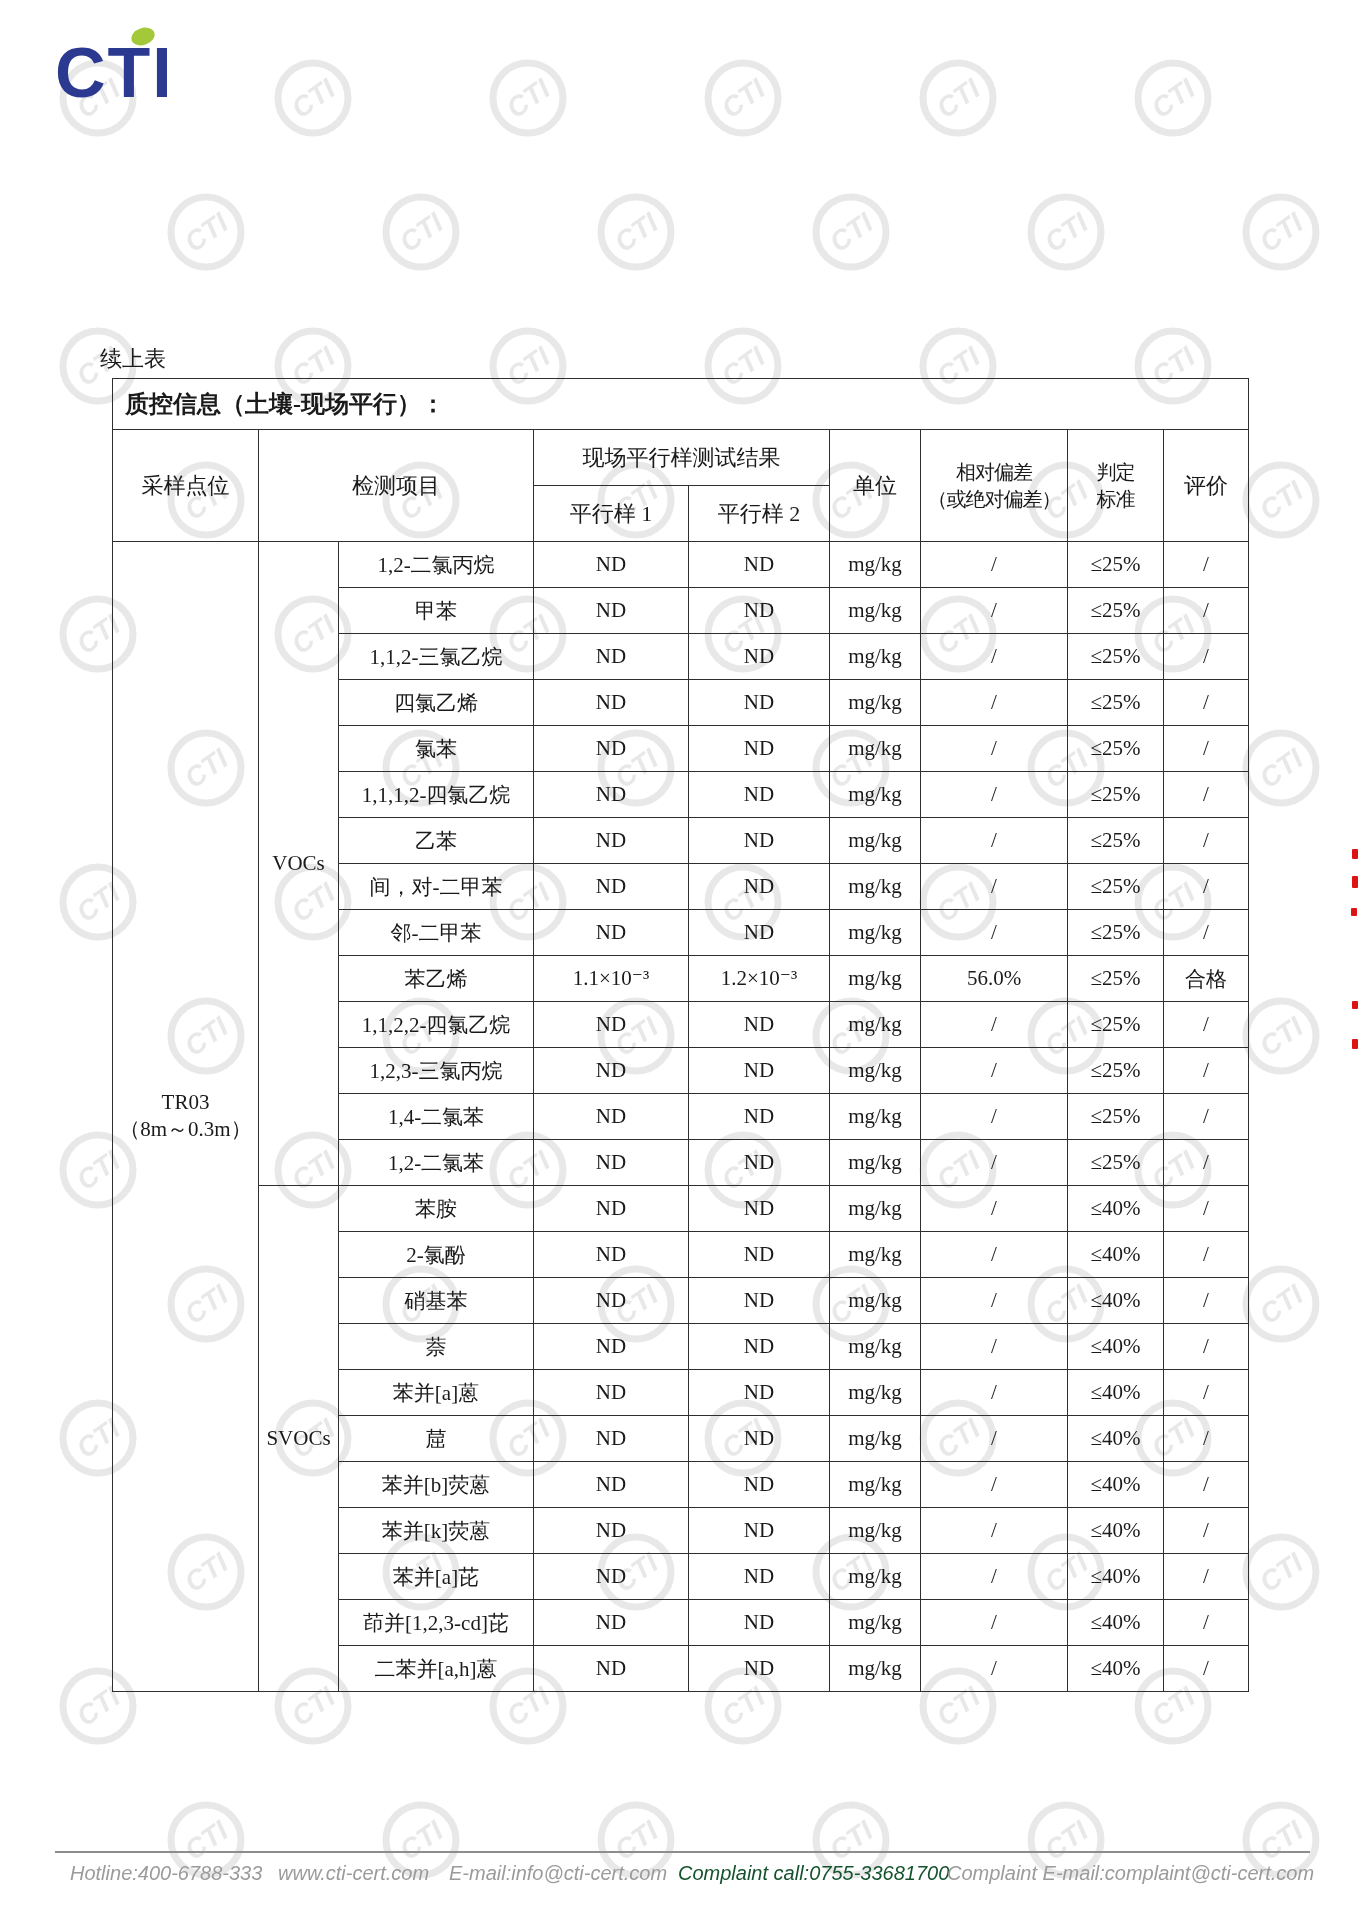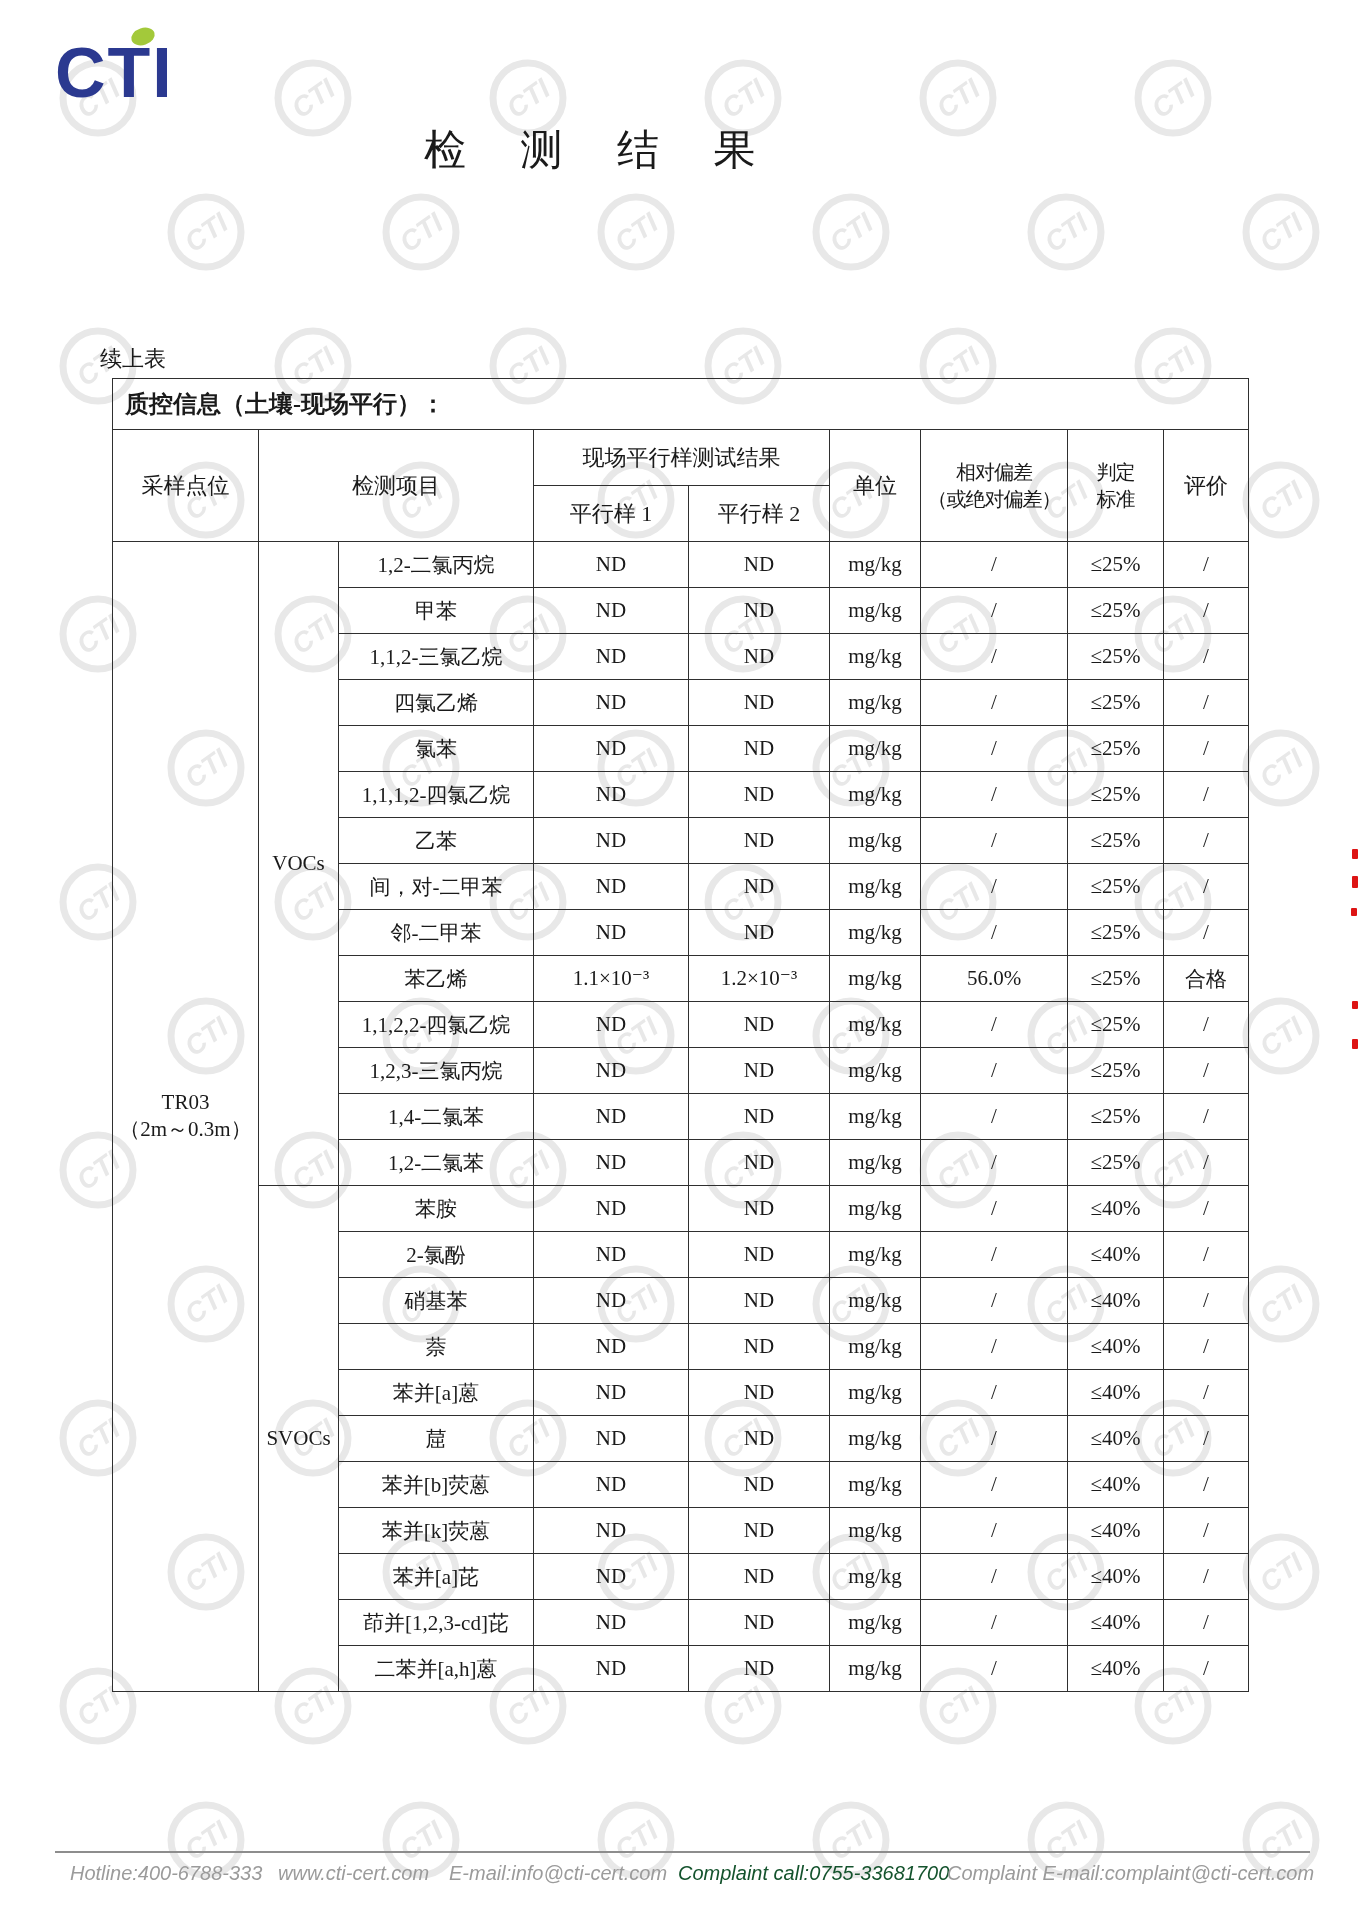--- a/index.html
+++ b/index.html
@@ -383,21 +383,20 @@
         </svg></div>
       <div class="wm" style="left: 1238px; top: 1797px;"><svg width="86" height="86" viewBox="0 0 86 86">
           <circle cx="43" cy="43" r="35" fill="none" stroke="#e8e8e8" stroke-width="7"></circle>
           <text x="43" y="53" font-size="28" font-style="italic" font-weight="bold" fill="#e8e8e8" text-anchor="middle" transform="rotate(-35 43 43)" font-family="Liberation Sans, DejaVu Sans, sans-serif">CTI</text>
         </svg></div>
     </div>
 
   <div class="logo-cti" style="color: rgb(43, 57, 144);">CTI</div>
   <div class="logo-dot" style="background: rgb(163, 201, 58);"></div>
 
-  <div class="doc-title">检 测 结 果</div>
 
 
   <div class="cont-label">续上表</div>
 
   <table class="qc-table">
     <colgroup>
       <col style="width:146px">
         <col style="width:80px">
         <col style="width:195px">
       <col style="width:155px">
@@ -428,21 +427,21 @@
       </tr>
       <tr class="hdr2">
         <th>平行样 1</th>
         <th>平行样 2</th>
       </tr>
     </thead>
     <tbody id="qc-body">
         <tr>
           <td rowspan="25" class="nowrap">
             <div>TR03</div>
-            <div>（2m～0.3m）</div>
+            <div>（8m～0.3m）</div>
           </td>
           <td rowspan="14">VOCs</td>
           <td>1,2-二氯丙烷</td>
           <td>ND</td>
           <td>ND</td>
           <td>mg/kg</td>
           <td>/</td>
           <td>≤25%</td>
           <td>/</td>
         </tr>

